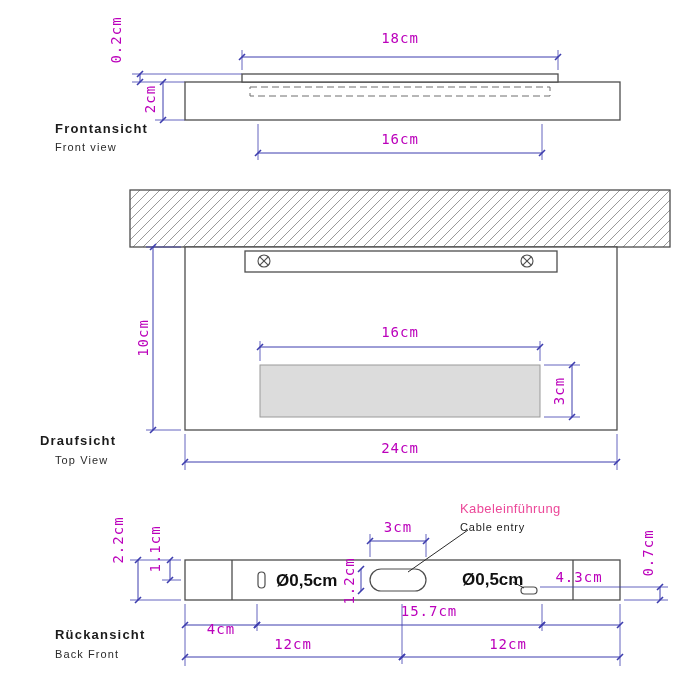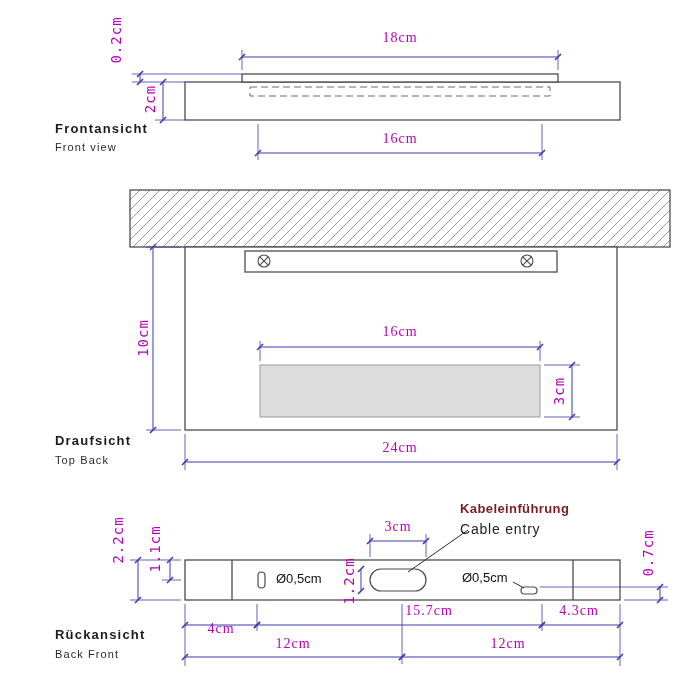--- a/index.html
+++ b/index.html
@@ -14,27 +14,27 @@
   .wall{fill:url(#hatch);stroke:#4d4d4d;stroke-width:1.3;}
   .panel{fill:#dcdcdc;stroke:#9a9a9a;stroke-width:1;}
   .hole{fill:#fff;stroke:#4d4d4d;stroke-width:1.2;}
   .screw circle{fill:#fff;stroke:#4d4d4d;stroke-width:1.1;}
   .screw line{stroke:#4d4d4d;stroke-width:1.1;}
   .leader{stroke:#2a2a2a;stroke-width:1;}
   .hidden-edge{fill:none;stroke:#6e6e6e;stroke-width:1;stroke-dasharray:7 4;}
 
   
   .dimtext{position:absolute;font-family:"DejaVu Sans Mono",monospace;font-size:14px;letter-spacing:1px;color:#bb00bb;white-space:nowrap;}
-  .hdim{transform:translate(-50%,-50%);font-family:Liberation Serif, serif;}
+  .hdim{transform:translate(-50%,-50%);}
   .vdim{transform:translate(-50%,-50%) rotate(-90deg);}
   .title{position:absolute;font-weight:bold;font-size:13px;letter-spacing:1.2px;color:#1b1b1b;white-space:nowrap;}
   .subtitle{position:absolute;font-size:11px;letter-spacing:1.1px;color:#2a2a2a;white-space:nowrap;}
-  .annot-title{position:absolute;font-weight:bold;font-size:13px;letter-spacing:0.4px;color:#7f1d1d;white-space:nowrap;}
-  .annot-sub{position:absolute;font-size:14px;letter-spacing:0.8px;color:#222;white-space:nowrap;}
-  .hole-label{position:absolute;font-weight:normal;font-size:13px;color:#111;white-space:nowrap;}
+  .annot-title{position:absolute;font-weight:normal;font-size:13px;letter-spacing:0.4px;color:#ec4899;white-space:nowrap;}
+  .annot-sub{position:absolute;font-size:11px;letter-spacing:0.8px;color:#222;white-space:nowrap;}
+  .hole-label{position:absolute;font-weight:bold;font-size:17px;color:#111;white-space:nowrap;}
 </style>
 </head>
 <body>
 
 <div id="canvas">
 
   <svg width="700" height="700" viewBox="0 0 700 700">
     <defs>
       <pattern id="hatch" width="10" height="10" patternUnits="userSpaceOnUse">
         <path d="M-2,2 L2,-2 M-2,12 L12,-2 M8,12 L12,8" stroke="#808080" stroke-width="0.8" fill="none"></path>
@@ -141,33 +141,33 @@
   <div class="dimtext vdim" style="left:150px;top:99px">2cm</div>
   <div class="dimtext hdim" style="left:400px;top:38px">18cm</div>
   <div class="dimtext hdim" style="left:400px;top:139px">16cm</div>
   <div class="title" style="left:55px;top:121px">Frontansicht</div>
   <div class="subtitle" style="left:55px;top:141px">Front view</div>
 
   <div class="dimtext hdim" style="left:400px;top:332px">16cm</div>
   <div class="dimtext vdim" style="left:143px;top:338px">10cm</div>
   <div class="dimtext vdim" style="left:559px;top:391px">3cm</div>
   <div class="dimtext hdim" style="left:400px;top:448px">24cm</div>
-  <div class="title" style="left:55px;top:433px">Draufsicht</div>
-  <div class="subtitle" style="left:55px;top:454px">Top Back</div>
+  <div class="title" style="left:40px;top:433px">Draufsicht</div>
+  <div class="subtitle" style="left:55px;top:454px">Top View</div>
 
   <div class="annot-title" style="left:460px;top:501px">Kabeleinführung</div>
   <div class="annot-sub" style="left:460px;top:521px">Cable entry</div>
   <div class="dimtext hdim" style="left:398px;top:527px">3cm</div>
   <div class="dimtext vdim" style="left:349px;top:581px">1.2cm</div>
   <div class="hole-label" style="left:276px;top:571px">Ø0,5cm</div>
   <div class="hole-label" style="left:462px;top:570px">Ø0,5cm</div>
   <div class="dimtext vdim" style="left:648px;top:553px">0.7cm</div>
   <div class="dimtext vdim" style="left:118px;top:540px">2.2cm</div>
   <div class="dimtext vdim" style="left:155px;top:549px">1.1cm</div>
   <div class="dimtext hdim" style="left:221px;top:629px">4cm</div>
   <div class="dimtext hdim" style="left:429px;top:611px">15.7cm</div>
-  <div class="dimtext hdim" style="left:579px;top:611px">4.3cm</div>
+  <div class="dimtext hdim" style="left:579px;top:577px">4.3cm</div>
   <div class="dimtext hdim" style="left:293px;top:644px">12cm</div>
   <div class="dimtext hdim" style="left:508px;top:644px">12cm</div>
   <div class="title" style="left:55px;top:627px">Rückansicht</div>
   <div class="subtitle" style="left:55px;top:648px">Back Front</div>
 
 </div>
 
 </body></html>

